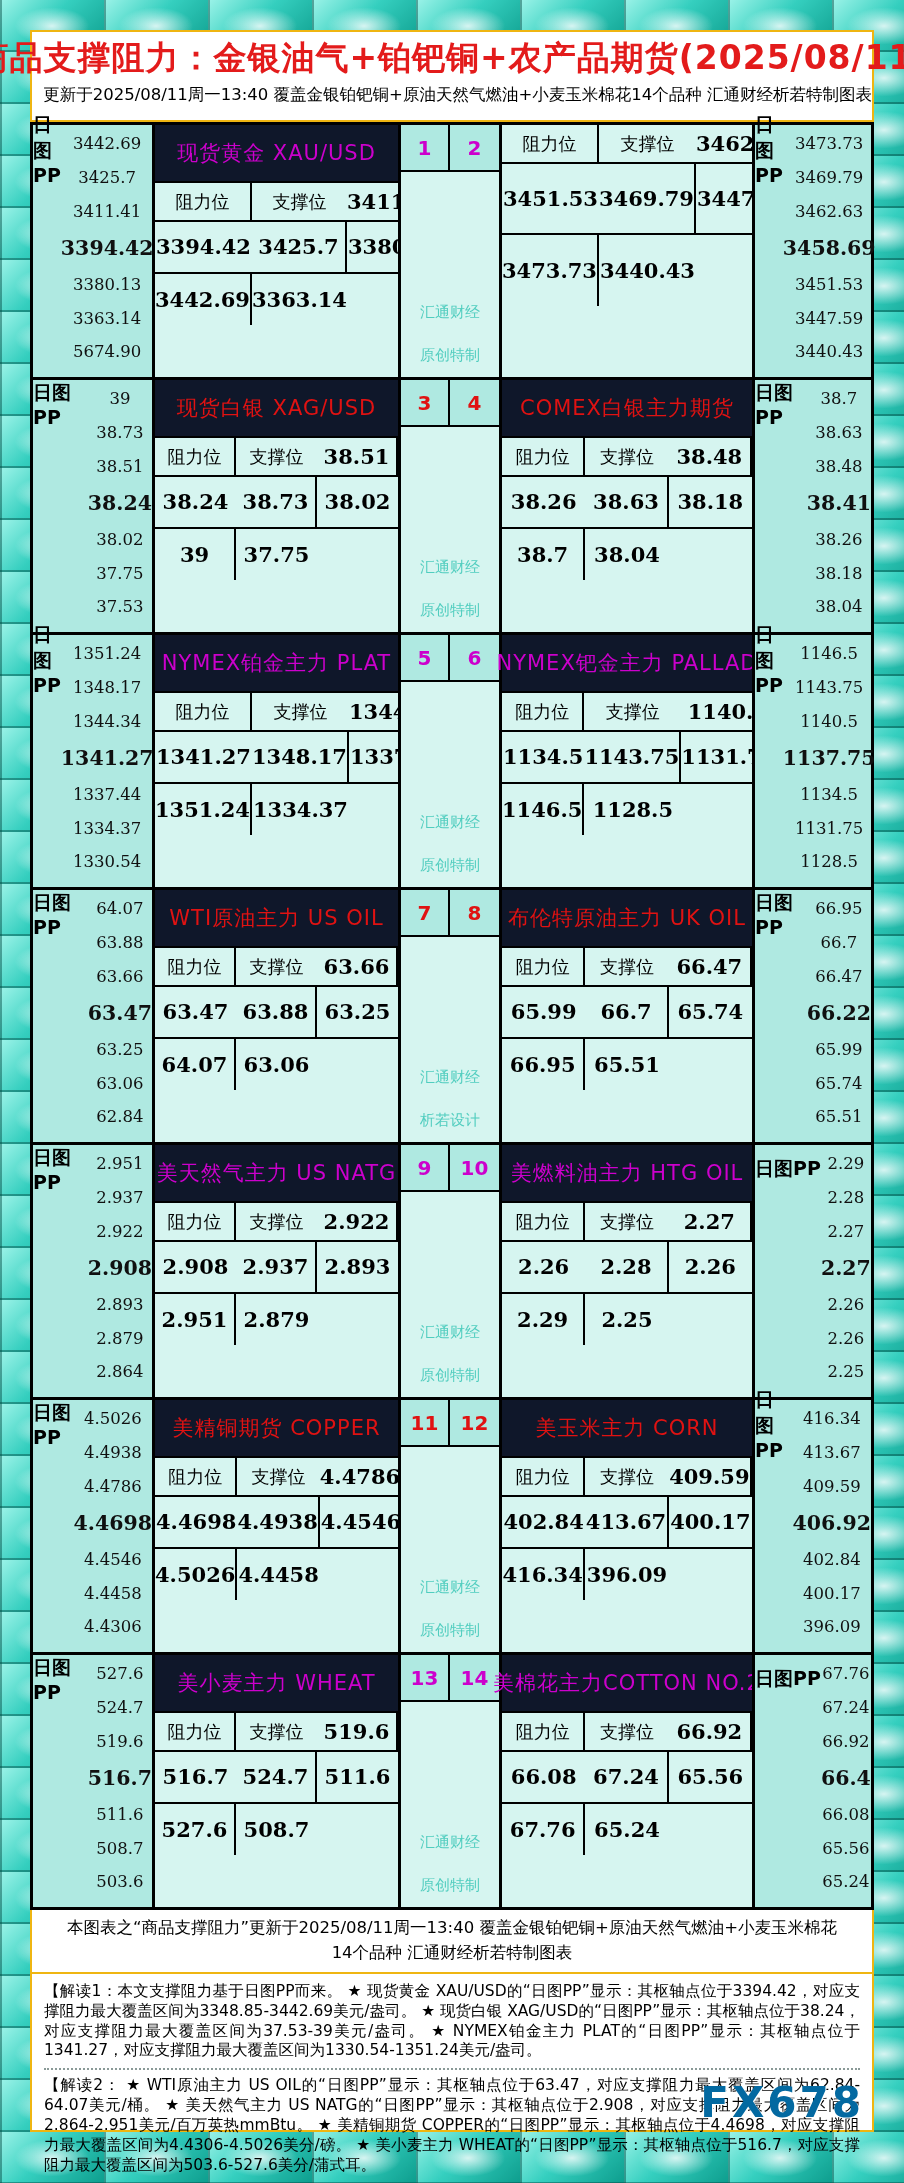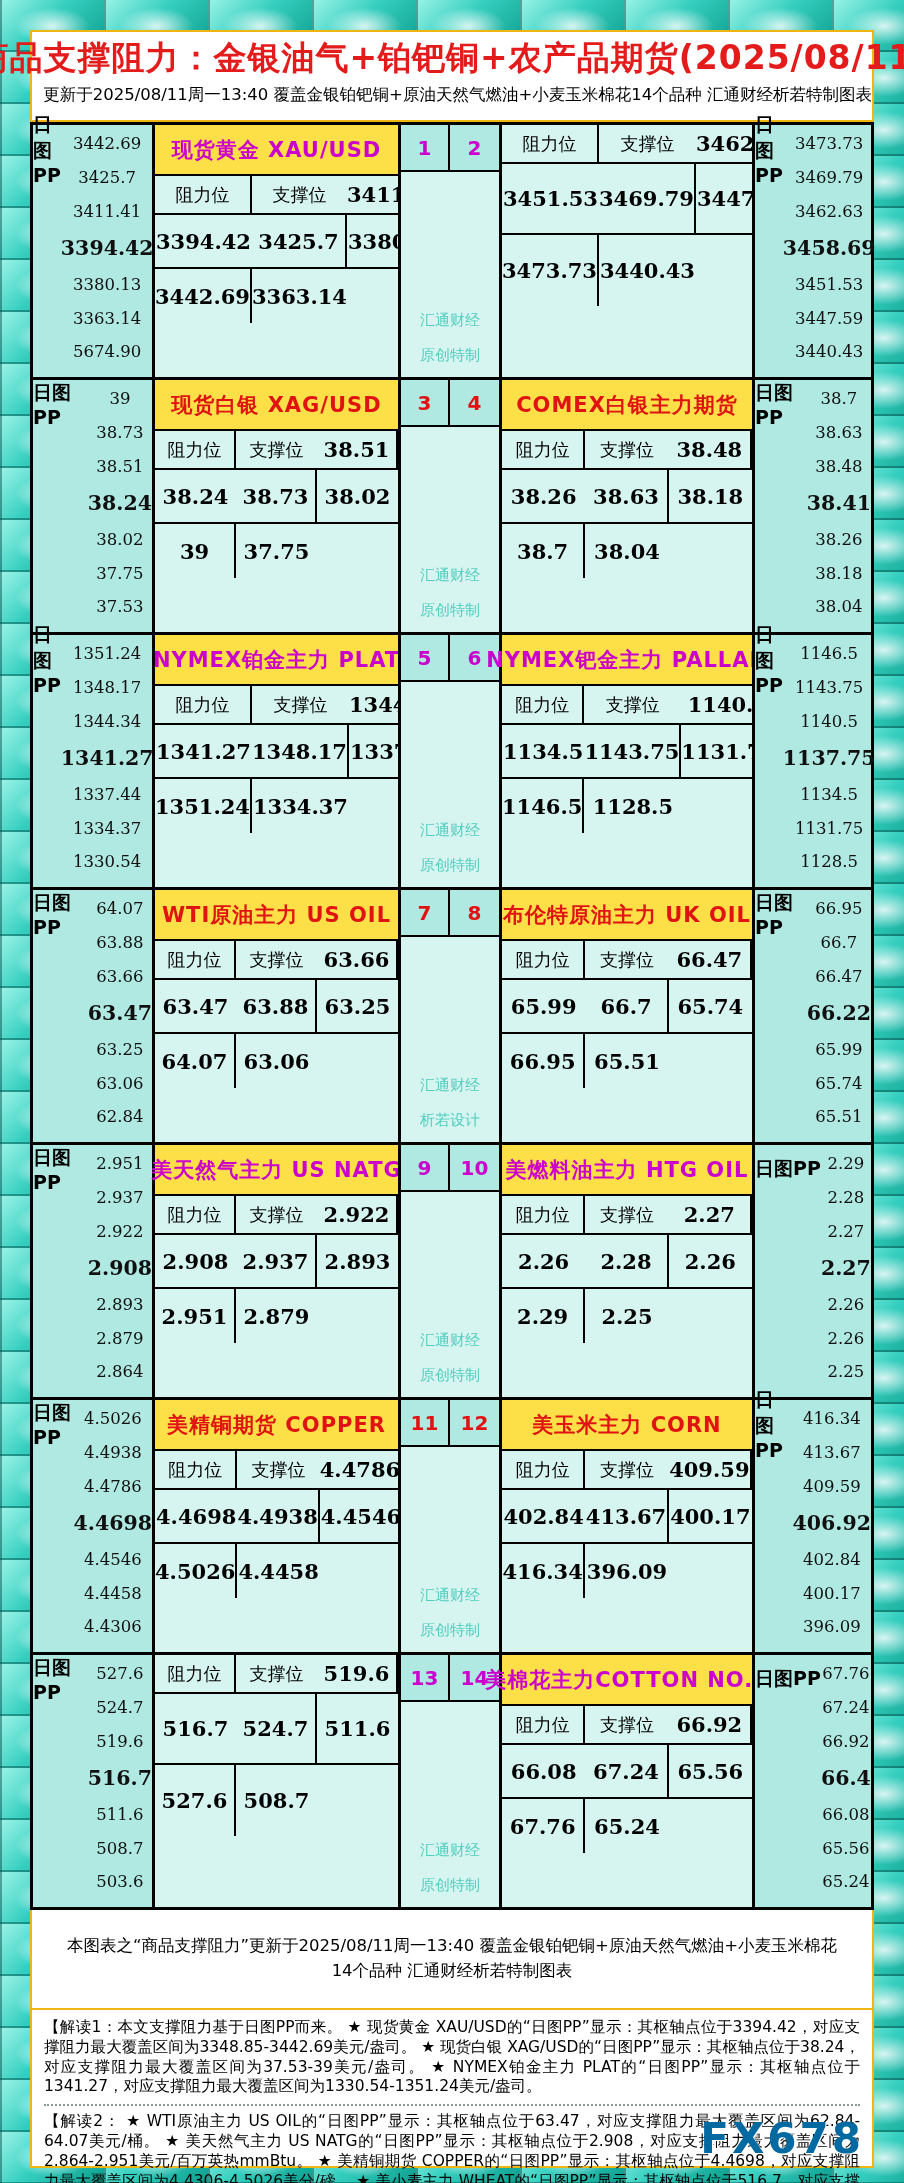--- a/index.html
+++ b/index.html
@@ -25,37 +25,37 @@
   .sections{border:3px solid #000;border-bottom:none;background:#d6f5f0}
   .section{display:grid;grid-template-columns:122px 243px 104px 250px 119px;height:255px;border-bottom:3px solid #000}
   .ppcol{background:#afe9e1;display:flex;flex-direction:row}
   .ppcol.lft{border-right:3px solid #000}
   .ppcol.rgt{border-left:3px solid #000}
   .pph{height:47px;display:flex;align-items:center;justify-content:center;font-weight:bold;font-size:19px;color:#000}
   .pplist{flex:1;display:flex;flex-direction:column;justify-content:space-around;text-align:center;padding:2px 0 8px}
   .pp{font-size:16.5px;color:#101010;font-family:"DejaVu Serif","Liberation Serif",serif}
   .pp.pivot{font-weight:bold;font-size:20.5px}
   .inst{display:flex;flex-direction:column;background:#d6f5f0}
-  .ititle{height:51px;border-bottom:2px solid #000;display:flex;align-items:center;justify-content:center;
-    background:#fde047;color:var(--accent);font-size:21px;font-weight:bold;letter-spacing:1px;white-space:nowrap}
+  .ititle{height:58px;border-bottom:2px solid #000;display:flex;align-items:center;justify-content:center;
+    background:#0f172a;color:var(--accent);font-size:21px;font-weight:normal;letter-spacing:1px;white-space:nowrap}
   .itable{flex:1;display:grid;grid-template-columns:1fr 1fr 1fr;grid-template-rows:39px 1fr 1fr 1fr}
   .cell{display:flex;align-items:center;justify-content:center;border-bottom:2px solid #000;background:#d6f5f0}
   .cell.c1{border-right:2px solid #000}
   .itable > .cell:nth-last-child(-n+2){border-bottom:none}
   .cell.head{font-size:18px;color:#000}
   .cell.val{font-size:21px;font-weight:bold;color:#000;font-family:"DejaVu Serif","Liberation Serif",serif}
   .mid{display:flex;flex-direction:column;background:#d6f5f0;border-left:3px solid #000;border-right:3px solid #000}
   .midnums{height:47px;display:grid;grid-template-columns:1fr 1fr;background:#afe9e1;border-bottom:2px solid #000}
   .midnums span{display:flex;align-items:center;justify-content:center;color:var(--accent);font-weight:bold;font-size:20px}
   .midnums span:first-child{border-right:2px solid #000}
   .midrest{flex:1;position:relative}
   .wm{position:absolute;left:0;right:0;bottom:12px;text-align:center;color:rgba(47,195,179,.8);font-size:15px}
-  .wm div{margin-top:16px}
+  .wm div{margin-top:24px}
   
-  .summary-box{height:100px;background:#fff;border:2px solid #efb511;border-top:none;
+  .summary-box{height:64px;background:#fff;border:2px solid #efb511;border-top:none;
     display:flex;align-items:center;justify-content:center;text-align:center;
     font-size:16.5px;color:#000;line-height:1.5;padding:0 26px}
   .notes-box{height:158px;background:#fff;border:2px solid #efb511;border-top:none;position:relative;
     padding:8px 12px 4px;font-size:15.5px;color:#000;line-height:1.28;text-align:justify}
   .dots{border-top:2px dotted #8a9a97;margin:7px 0 6px}
   .fx{position:absolute;right:8px;bottom:0px;font-size:42px;font-weight:bold;letter-spacing:3px;
     color:#0369a1;text-shadow:1px 1px 0 #ffffff;font-family:"DejaVu Sans",sans-serif}
 </style>
 </head>
 <body>
@@ -457,20 +457,21 @@
             <div class="pp">527.6</div>
             <div class="pp">524.7</div>
             <div class="pp">519.6</div>
             <div class="pp pivot">516.7</div>
             <div class="pp">511.6</div>
             <div class="pp">508.7</div>
             <div class="pp">503.6</div>
           </div>
         </div>
         <div class="inst">
+          <div class="ititle">美小麦主力 WHEAT</div>
           <div class="itable">
             <div class="cell head c1">阻力位</div>
             <div class="cell head c2">支撑位</div>
             <div class="cell val c1">519.6</div>
             <div class="cell val c2">516.7</div>
             <div class="cell val c1">524.7</div>
             <div class="cell val c2">511.6</div>
             <div class="cell val c1">527.6</div>
             <div class="cell val c2">508.7</div>
           </div>

